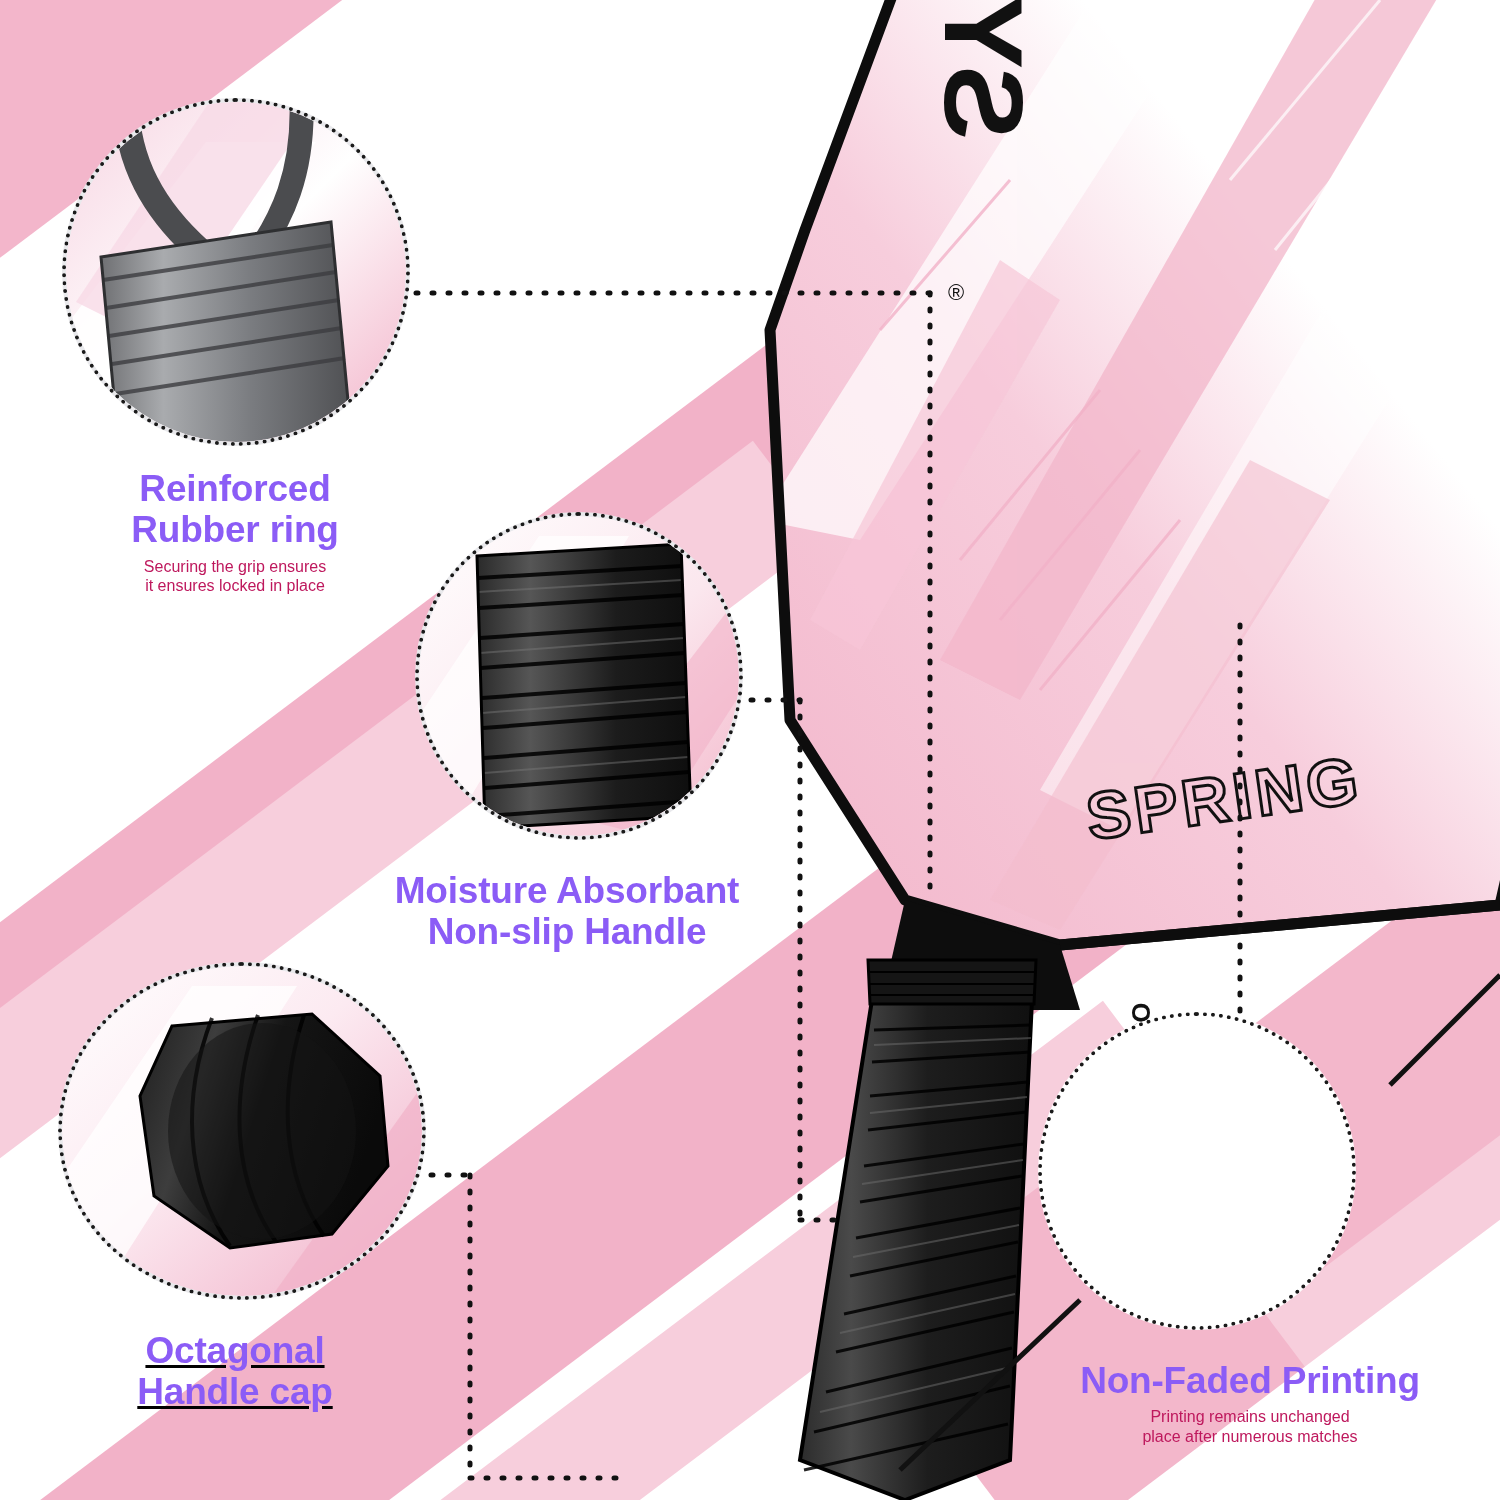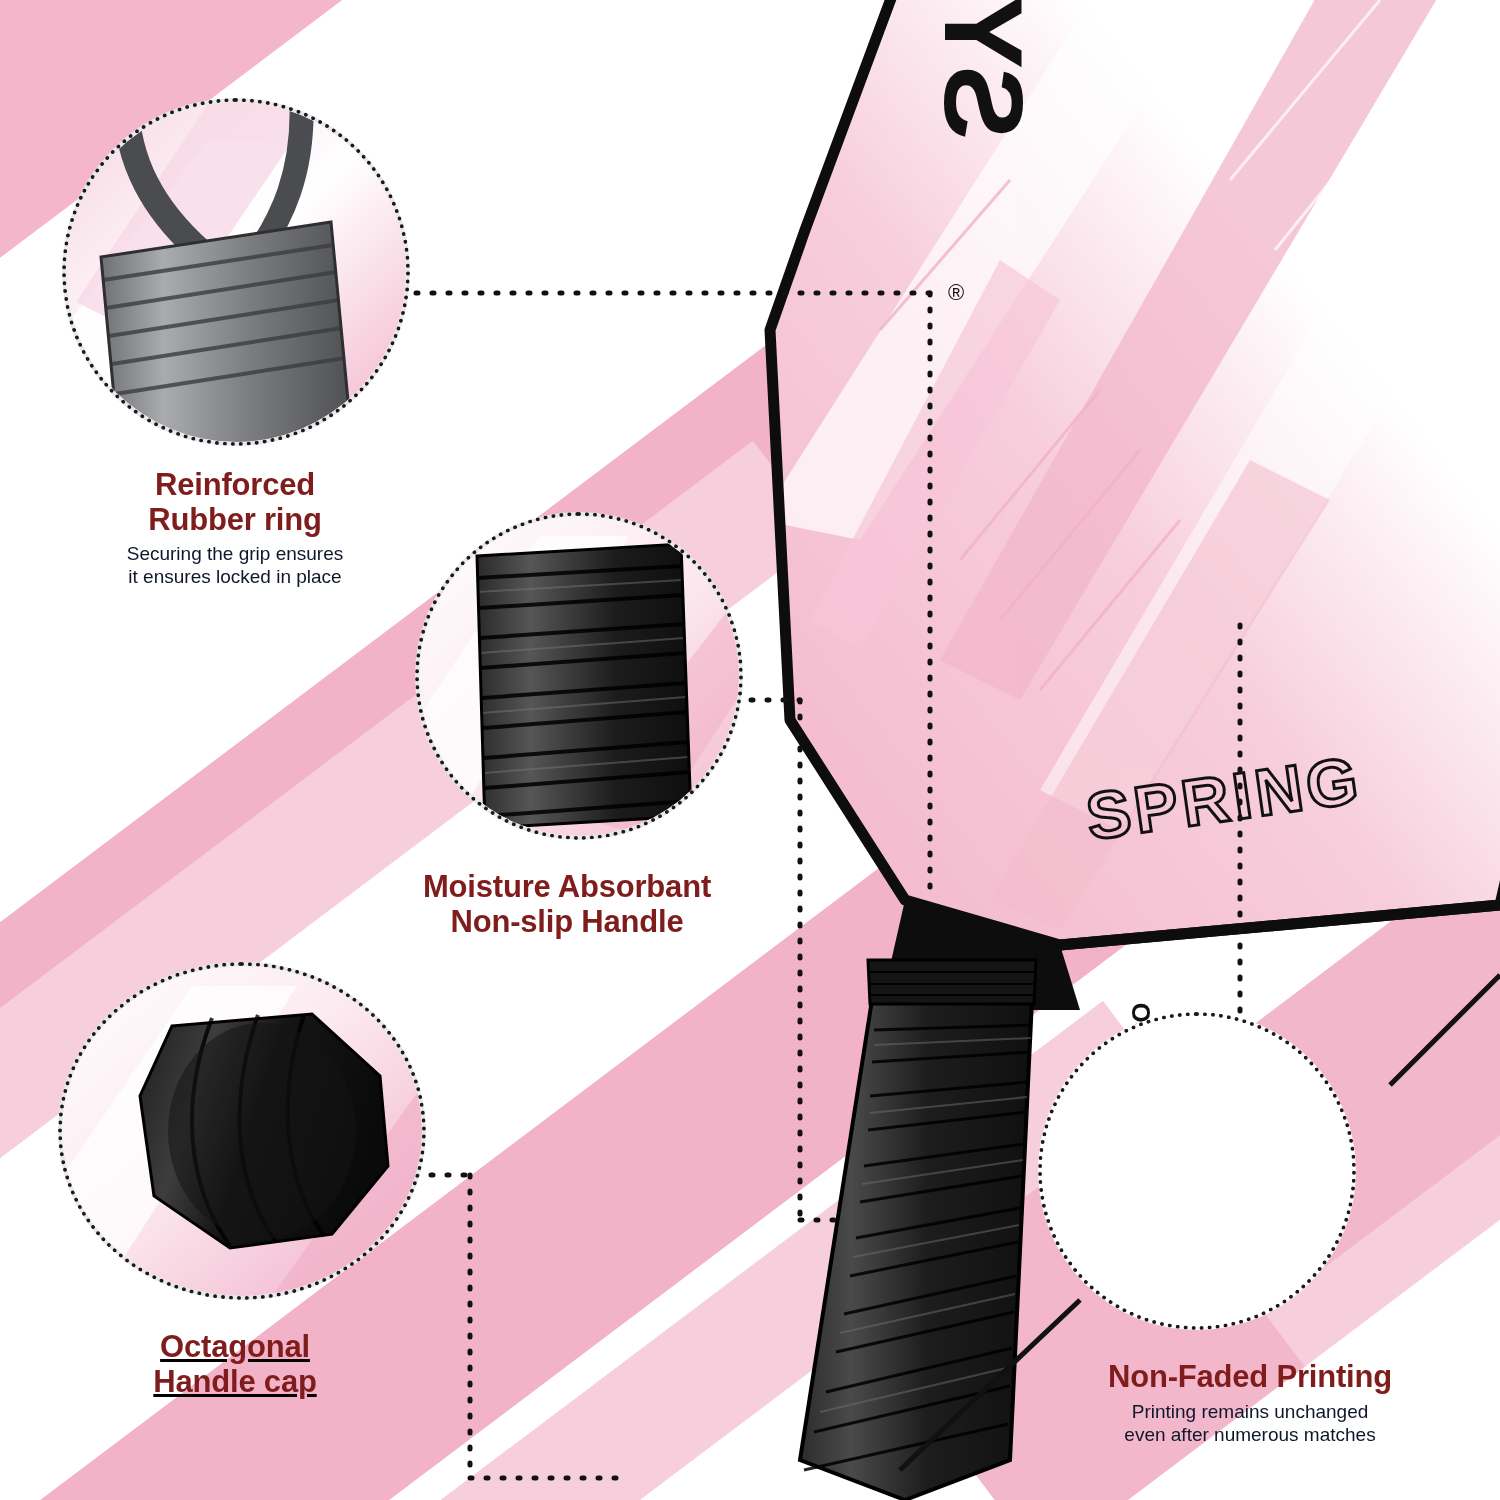--- a/index.html
+++ b/index.html
@@ -106,29 +106,29 @@
   .callout .inner {
     position: absolute;
     inset: 0;
     border-radius: 50%;
     overflow: hidden;
   }
 
   
   .label-block { position: absolute; text-align: center; }
   .label-title {
-    font-size: 31px;
+    font-size: 37px;
     font-weight: bold;
-    color: #7f1d1d;
+    color: #8b5cf6;
     line-height: 1.12;
     letter-spacing: -0.2px;
   }
   .label-sub {
-    font-size: 19px;
-    color: #0f172a;
+    font-size: 16px;
+    color: #be185d;
     line-height: 1.2;
     margin-top: 6px;
   }
   svg.conn-svg { position: absolute; left: 0; top: 0; width: 1500px; height: 1500px; overflow: visible; }
 </style>
 </head>
 <body>
 
 <div id="stage">
 
@@ -422,17 +422,17 @@
 
   <div class="callout" style="left:1038px; top:1012px; width:310px; height:310px; background:#ffffff;">
     <div class="inner" style="background:#ffffff;"></div>
   </div>
   <div class="label-block" style="left:1015px; top:1360px; width:470px;text-align:center;">
     <div class="label-title">
       <span>Non-Faded Printing</span>
     </div>
     <div class="label-sub">
       <span>Printing remains unchanged</span><br>
-      <span>even after numerous matches</span>
+      <span>place after numerous matches</span>
     </div>
   </div>
 
 </div>
 
 </body></html>

